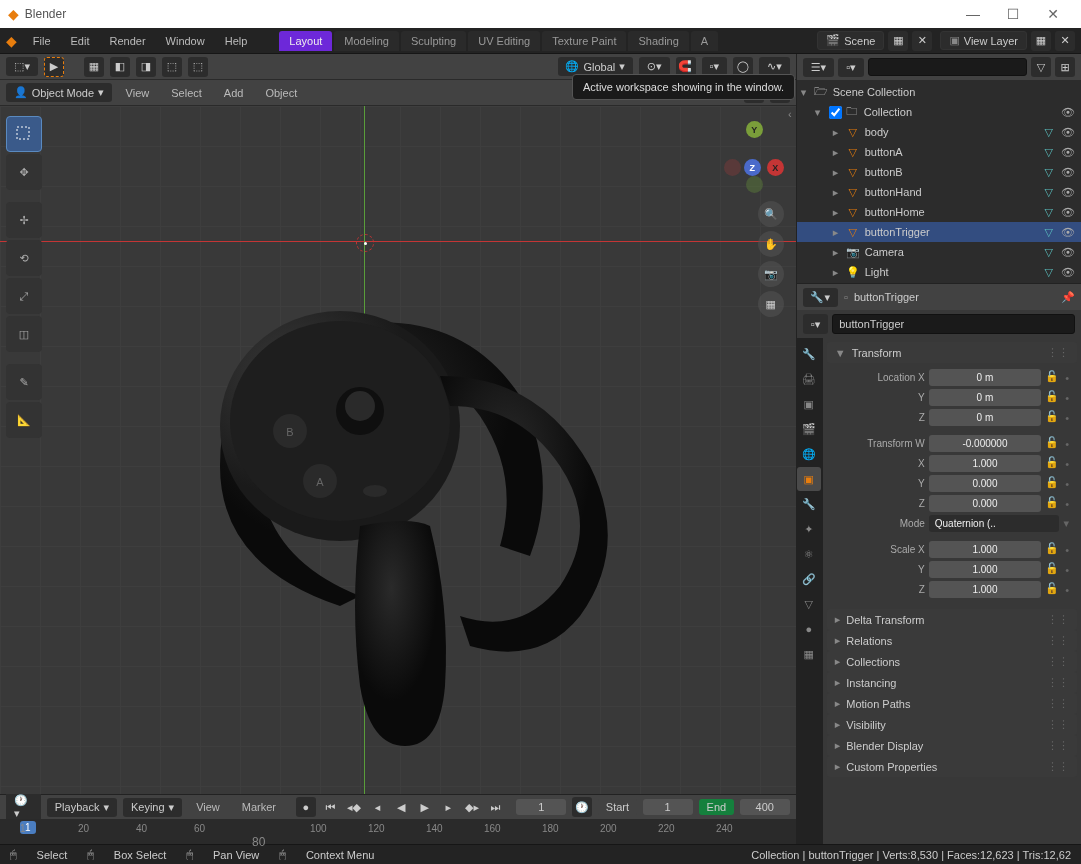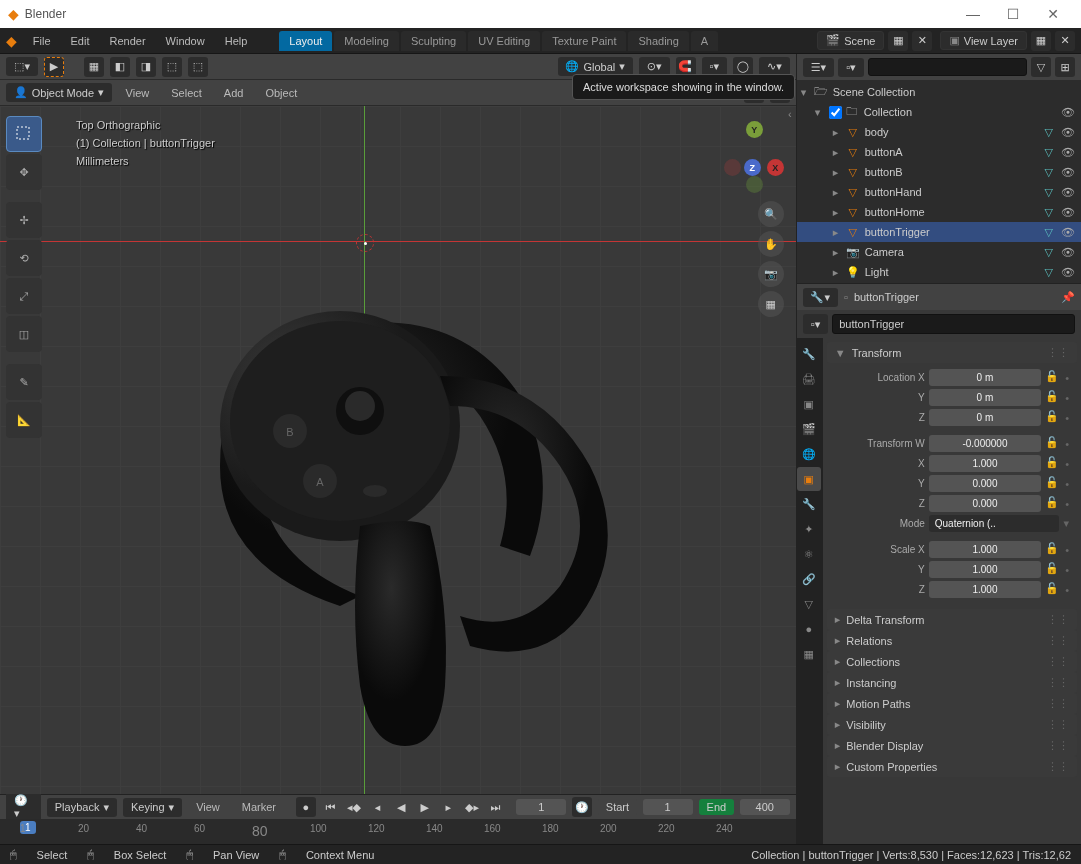--- a/index.html
+++ b/index.html
@@ -5,21 +5,21 @@
 *{margin:0;padding:0;box-sizing:border-box;font-family:-apple-system,BlinkMacSystemFont,"Segoe UI",sans-serif;font-size:11px;color:#ccc;user-select:none}
 body{background:#393939;width:1081px;height:864px;overflow:hidden;position:relative}
 .titlebar{height:28px;background:#fff;display:flex;align-items:center;padding:0 8px;color:#000}
 .titlebar .logo{color:#e87d0d;margin-right:6px;font-size:14px}
 .titlebar .title{flex:1;color:#555;font-size:12px}
 .titlebar .winbtn{width:40px;text-align:center;color:#666;font-size:14px}
 .topbar{height:26px;background:#232323;display:flex;align-items:center;padding:0 6px;gap:4px;border-bottom:1px solid #161616}
 .menu-item{padding:4px 8px;color:#bbb;cursor:pointer}
 .tabs{display:flex;margin-left:20px}
 .tab{padding:4px 10px;background:#2a2a2a;border-radius:3px 3px 0 0;margin-right:2px;color:#999;cursor:pointer}
-.tab.active{background:#0369a1;color:#eee}
+.tab.active{background:#6d28d9;color:#eee}
 .hdrfield{background:#2c2c2c;border:1px solid #333;border-radius:3px;padding:2px 8px;margin-left:4px;display:flex;align-items:center;gap:4px}
 .maincols{display:flex;height:calc(100% - 28px - 26px - 20px)}
 .viewport-area{flex:1;display:flex;flex-direction:column;position:relative}
 .vp-toolbar{height:26px;background:#424242;display:flex;align-items:center;padding:0 6px;gap:6px;border-bottom:1px solid #2a2a2a}
 .vp-toolbar2{height:26px;background:#424242;display:flex;align-items:center;padding:0 6px;gap:6px;border-bottom:1px solid #2a2a2a}
 .dropdown{background:#2c2c2c;border-radius:3px;padding:3px 8px;display:flex;align-items:center;gap:4px;cursor:pointer}
 .toolbtn{width:20px;height:20px;background:#2c2c2c;border-radius:3px;display:flex;align-items:center;justify-content:center;cursor:pointer}
 .viewport{flex:1;background:#393939;position:relative;overflow:hidden}
 .grid{position:absolute;inset:0;background-image:linear-gradient(#4a4a4a 1px,transparent 1px),linear-gradient(90deg,#4a4a4a 1px,transparent 1px);background-size:40px 40px;opacity:.3}
 .axis-x{position:absolute;top:135px;left:0;right:0;height:1px;background:#c43535}
@@ -169,25 +169,20 @@
         <div class="tool">✥</div>
         <div class="tool sep"></div>
         <div class="tool">✢</div>
         <div class="tool">⟲</div>
         <div class="tool">⤢</div>
         <div class="tool">◫</div>
         <div class="tool sep"></div>
         <div class="tool">✎</div>
         <div class="tool">📐</div>
       </div>
-      <div class="vp-info">
-        <div>Top Orthographic</div>
-        <div>(1) Collection | buttonTrigger</div>
-        <div>Millimeters</div>
-      </div>
       <div class="navgizmo">
         <div class="ball" style="top:0;left:22px;background:#7a9e3a;color:#222">Y</div>
         <div class="ball" style="top:38px;right:0;background:#c43535;color:#222">X</div>
         <div class="ball" style="top:38px;left:20px;background:#4a6aca;color:#fff">Z</div>
         <div class="ball" style="top:38px;left:0;background:#7a3a3a80"></div>
         <div class="ball" style="bottom:-12px;left:22px;background:#5a7a3a80"></div>
       </div>
       <div class="vp-nav">
         <div class="vp-navbtn">🔍</div>
         <div class="vp-navbtn">✋</div>
@@ -247,21 +242,21 @@
         <span class="numbox" style="min-width:26px;background:#15803d">End</span>
         <span class="numbox">400</span>
       </div>
       <div class="tl-track">
         <div class="tl-marker">1</div>
         <div class="tl-ticks" id="tlticks">
             <div style="position:absolute;left:20px;top:4px;color:#888;font-size:10px">1</div>
             <div style="position:absolute;left:78px;top:4px;color:#888;font-size:10px">20</div>
             <div style="position:absolute;left:136px;top:4px;color:#888;font-size:10px">40</div>
             <div style="position:absolute;left:194px;top:4px;color:#888;font-size:10px">60</div>
-            <div style="position:absolute;left:252px;top:4px;color:#888;font-size:14px">80</div>
+            <div style="position:absolute;left:252px;top:16px;color:#888;font-size:12px">80</div>
             <div style="position:absolute;left:310px;top:4px;color:#888;font-size:10px">100</div>
             <div style="position:absolute;left:368px;top:4px;color:#888;font-size:10px">120</div>
             <div style="position:absolute;left:426px;top:4px;color:#888;font-size:10px">140</div>
             <div style="position:absolute;left:484px;top:4px;color:#888;font-size:10px">160</div>
             <div style="position:absolute;left:542px;top:4px;color:#888;font-size:10px">180</div>
             <div style="position:absolute;left:600px;top:4px;color:#888;font-size:10px">200</div>
             <div style="position:absolute;left:658px;top:4px;color:#888;font-size:10px">220</div>
             <div style="position:absolute;left:716px;top:4px;color:#888;font-size:10px">240</div>
           </div>
       </div>

